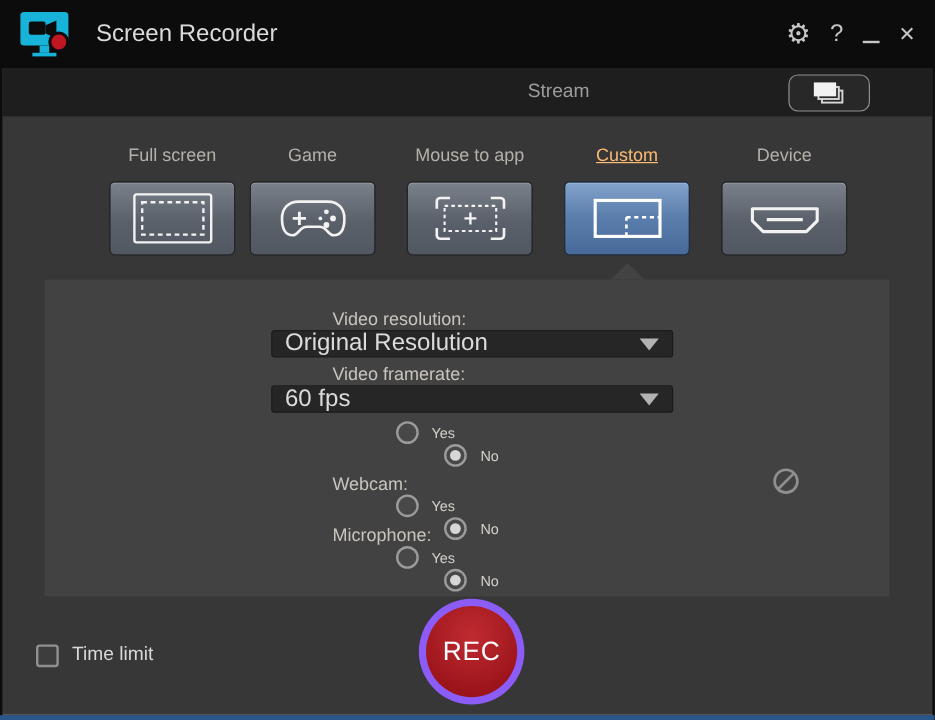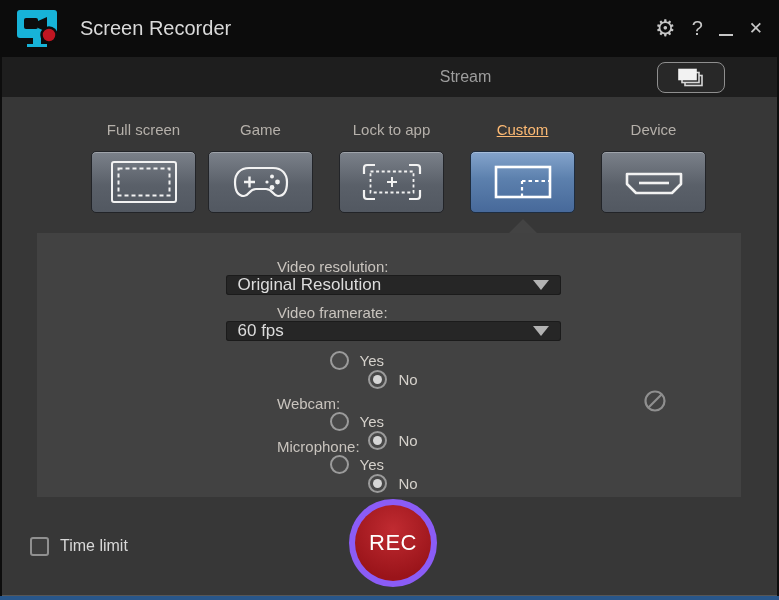--- a/index.html
+++ b/index.html
@@ -36,23 +36,23 @@
   .m0{left:91px;} .m1{left:208px;} .m2{left:339px;} .m3{left:470px;} .m4{left:601px;}
   .panel-pointer{position:absolute;left:509px;top:219px;width:0;height:0;
     border-left:14px solid transparent;border-right:14px solid transparent;border-bottom:14px solid #434343;}
   
   .panel{position:absolute;left:37px;top:233px;width:704px;height:264px;background:#424242;}
   .row{position:absolute;left:46px;right:38px;height:28px;display:flex;align-items:center;flex-direction:column;}
   .r0{top:25px;} .r1{top:71px;} .r2{top:118px;} .r3{top:162px;} .r4{top:205px;}
   .row-label{width:232px;font-size:15px;color:#c9c4be;}
   .dropdown{width:335px;height:28px;box-sizing:border-box;background:#262626;border-radius:3px;
     box-shadow:inset 0 0 0 1px #1b1b1b, inset 0 1px 0 rgba(255,255,255,.08);
-    display:flex;align-items:center;padding:0 12px;color:#dcdcdc;font-size:17px;}
+    display:flex;align-items:center;padding:0 12px;color:#dcdcdc;font-size:20px;}
   .dd-arrow{margin-left:auto;width:0;height:0;border-left:8px solid transparent;border-right:8px solid transparent;border-top:10px solid #b2b2b2;}
-  .opt{display:flex;align-items:center;gap:11px;font-size:15px;color:#d5d1cb;text-align:center;}
+  .opt{display:flex;align-items:center;gap:11px;font-size:12px;color:#d5d1cb;text-align:center;}
   .opt-yes{width:127px;}
   .radio{width:15px;height:15px;border-radius:50%;border:2px solid #9b9b9b;background:#484848;position:relative;flex:none;}
   .radio.on::after{content:"";position:absolute;left:3px;top:3px;width:9px;height:9px;border-radius:50%;background:#d6d6d6;}
   .prohibit{margin-left:auto;margin-right:36px;line-height:0;}
   
   .timelimit{position:absolute;left:30px;top:537px;display:flex;align-items:flex-start;gap:11px;}
   .checkbox{width:15px;height:15px;border:2px solid #909090;border-radius:3px;background:#3d3d3d;flex:none;}
   .timelimit-label{font-size:16px;color:#d8d8d8;}
   .rec-ring{position:absolute;left:349px;top:499px;width:88px;height:88px;border-radius:50%;background:#8b5cf6;}
   .rec-btn{position:absolute;left:6px;top:6px;width:76px;height:76px;border-radius:50%;
@@ -122,21 +122,21 @@
           <circle cx="40" cy="12.5" r="2" fill="#f2f2f2"></circle>
           <circle cx="45.5" cy="18" r="2.4" fill="#f2f2f2"></circle>
           <circle cx="40" cy="23.5" r="2.4" fill="#f2f2f2"></circle>
           <circle cx="35" cy="18" r="1.6" fill="#f2f2f2"></circle>
         </svg>
       </span>
     </div>
   </div>
 
   <div class="mode m2">
-    <div class="mode-label">Lock to app</div>
+    <div class="mode-label">Mouse to app</div>
     <div class="mode-btn">
       <span>
         <svg width="64" height="42" viewBox="0 0 64 42">
           <path d="M4,13 V7 a3,3 0 0 1 3,-3 h8" fill="none" stroke="#f2f2f2" stroke-width="2.2"></path>
           <path d="M49,4 h8 a3,3 0 0 1 3,3 v6" fill="none" stroke="#f2f2f2" stroke-width="2.2"></path>
           <path d="M60,29 v6 a3,3 0 0 1 -3,3 h-8" fill="none" stroke="#f2f2f2" stroke-width="2.2"></path>
           <path d="M15,38 H7 a3,3 0 0 1 -3,-3 v-6" fill="none" stroke="#f2f2f2" stroke-width="2.2"></path>
           <rect x="10.5" y="10.5" width="43" height="21" fill="none" stroke="#f2f2f2" stroke-width="1.8" stroke-dasharray="3 2.6"></rect>
           <path d="M27,21 h10 M32,16 v10" stroke="#f2f2f2" stroke-width="2"></path>
         </svg>

